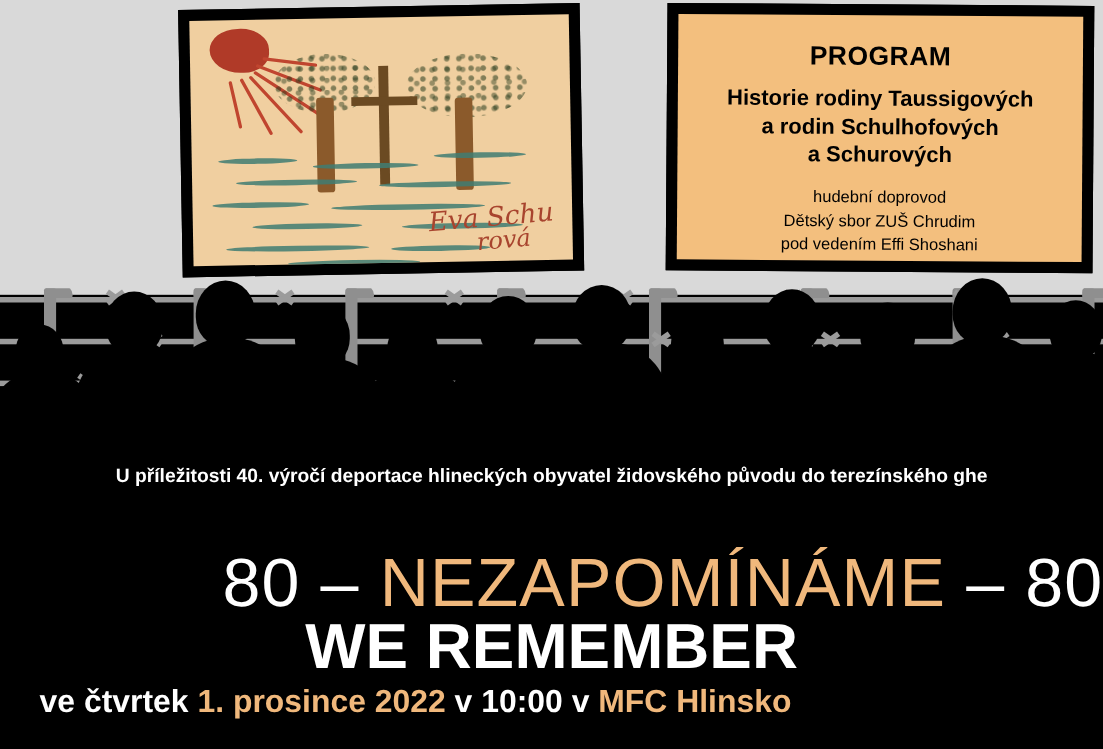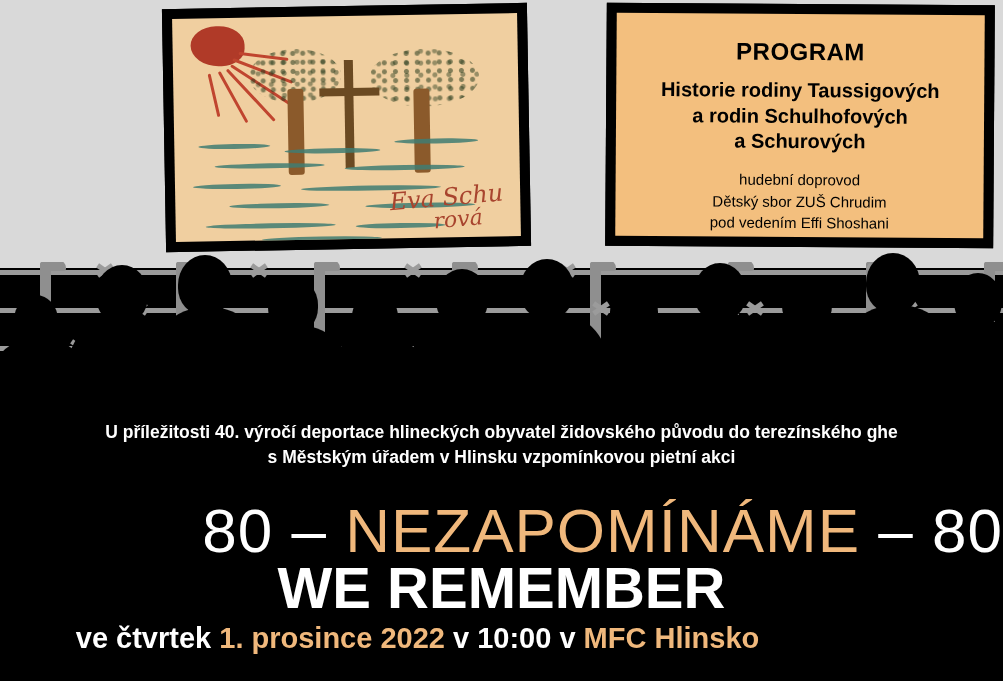--- a/index.html
+++ b/index.html
@@ -241,24 +241,25 @@
     text-align: center;
     color: #fff;
     font-size: 58px;
     font-weight: bold;
     line-height: 1.05;
   }
   .datebar {
     position: absolute;
     left: 0; top: 622px;
     width: 835px;
-    text-align: center;
+    text-align: left;
     color: #fff;
     font-size: 29px;
     font-weight: bold;
+    padding-left: 36px;
   }
   .datebar .accent { color: #f0b87c; }
 </style>
 </head>
 <body>
 
 <div class="poster">
 
   <div class="wall"></div>
 
@@ -408,21 +409,20 @@
     <div class="shoulders" style="left:838px; bottom:0; width:118px; height:118px;"></div>
 
     <div class="head" style="left:954px; bottom:96px;  width:48px; height:54px;"></div>
     <div class="shoulders" style="left:930px; bottom:0; width:106px; height:102px;"></div>
 
     <div class="person" style="left:0; bottom:0; width:1003px; height:18px;"></div>
   </div>
 
   <div class="intro">
     <div>U příležitosti 40. výročí deportace hlineckých obyvatel židovského původu do terezínského ghe</div>
-    <div>s Městským úřadem v Hlinsku vzpomínkovou pietní akci</div>
   </div>
 
   <div class="headline">
     <span>80</span>
     <span>–</span>
     <span class="accent">NEZAPOMÍNÁME</span>
     <span>–</span>
     <span>80</span>
   </div>
 

